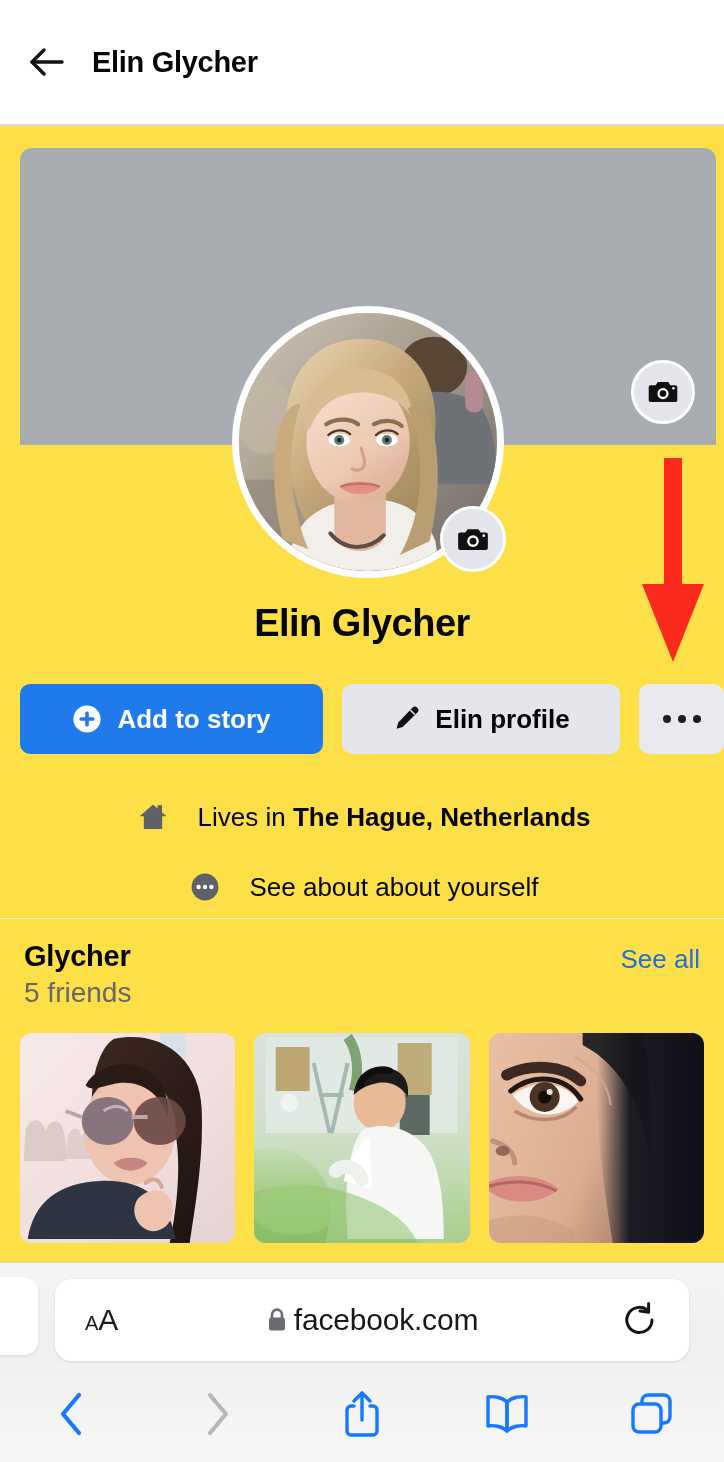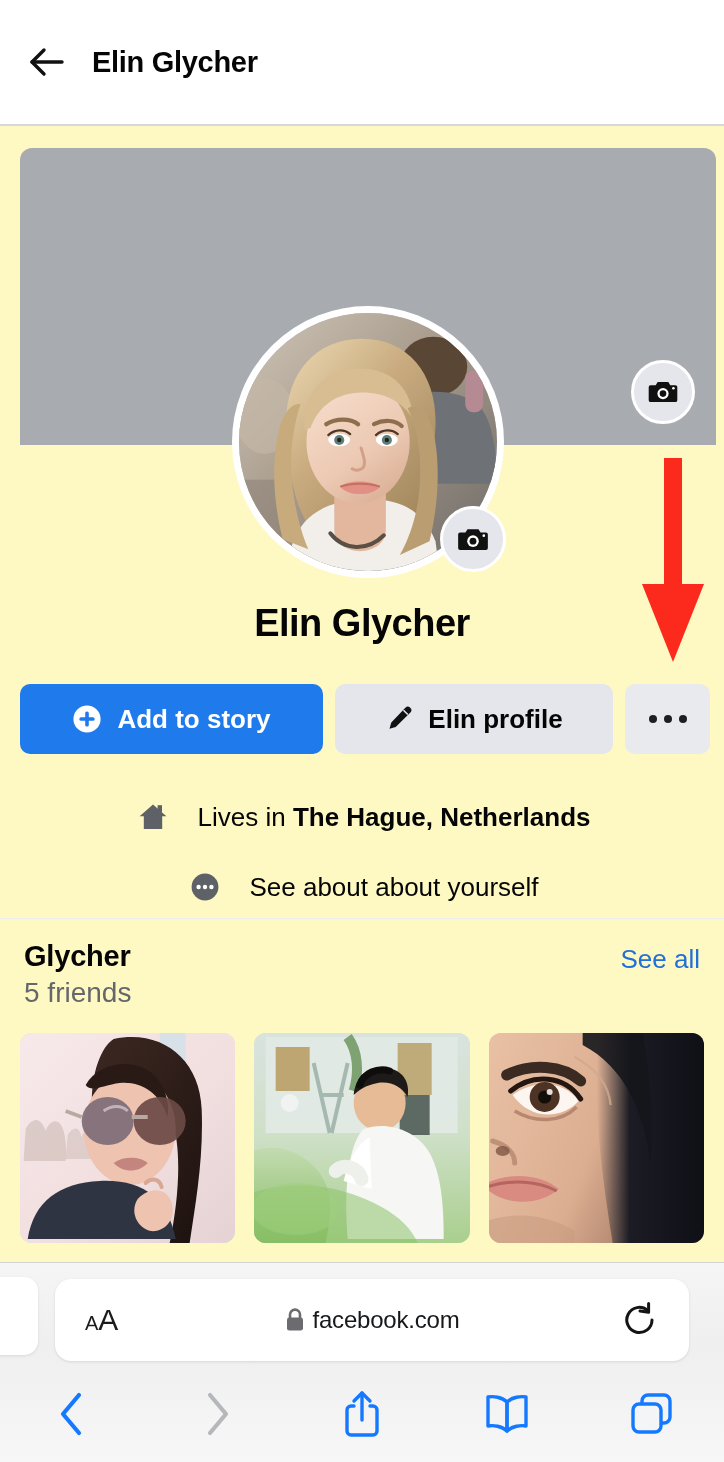--- a/index.html
+++ b/index.html
@@ -9,21 +9,21 @@
     height: 1462px;
     overflow: hidden;
     background: #ffffff;
     font-family: "Liberation Sans", sans-serif;
     -webkit-font-smoothing: antialiased;
   }
   .screen {
     position: relative;
     width: 724px;
     height: 1462px;
-    background: #fef9c3;
+    background: #fde047;
     overflow: hidden;
   }
 
   
   .fb-header {
     position: absolute;
     left: 0; top: 0;
     width: 724px; height: 126px;
     background: #ffffff;
     border-bottom: 2px solid #d6d8dc;
@@ -113,21 +113,21 @@
     color: #050505;
     letter-spacing: -0.5px;
   }
 
   
   .actions {
     position: absolute;
     left: 20px; top: 684px;
     width: 696px; height: 70px;
     display: flex;
-    gap: 12px;
+    gap: 19px;
   }
   .btn {
     height: 70px;
     border: none;
     border-radius: 10px;
     display: flex;
     align-items: center;
     justify-content: center;
     gap: 15px;
     font-family: "Liberation Sans", sans-serif;
@@ -270,21 +270,21 @@
   .aa .small { font-size: 20px; }
   .aa .big { font-size: 30px; }
   .url-center {
     position: absolute;
     left: 0; right: 0;
     display: flex; align-items: center; justify-content: center;
     gap: 6px;
     pointer-events: none;
   }
   .url-text {
-    font-size: 24px;
+    font-size: 30px;
     color: #17181a;
     letter-spacing: -0.2px;
   }
   .reload {
     position: absolute;
     right: 30px;
     width: 38px; height: 38px;
     display:flex; align-items:center; justify-content:center;
     cursor: pointer;
   }

